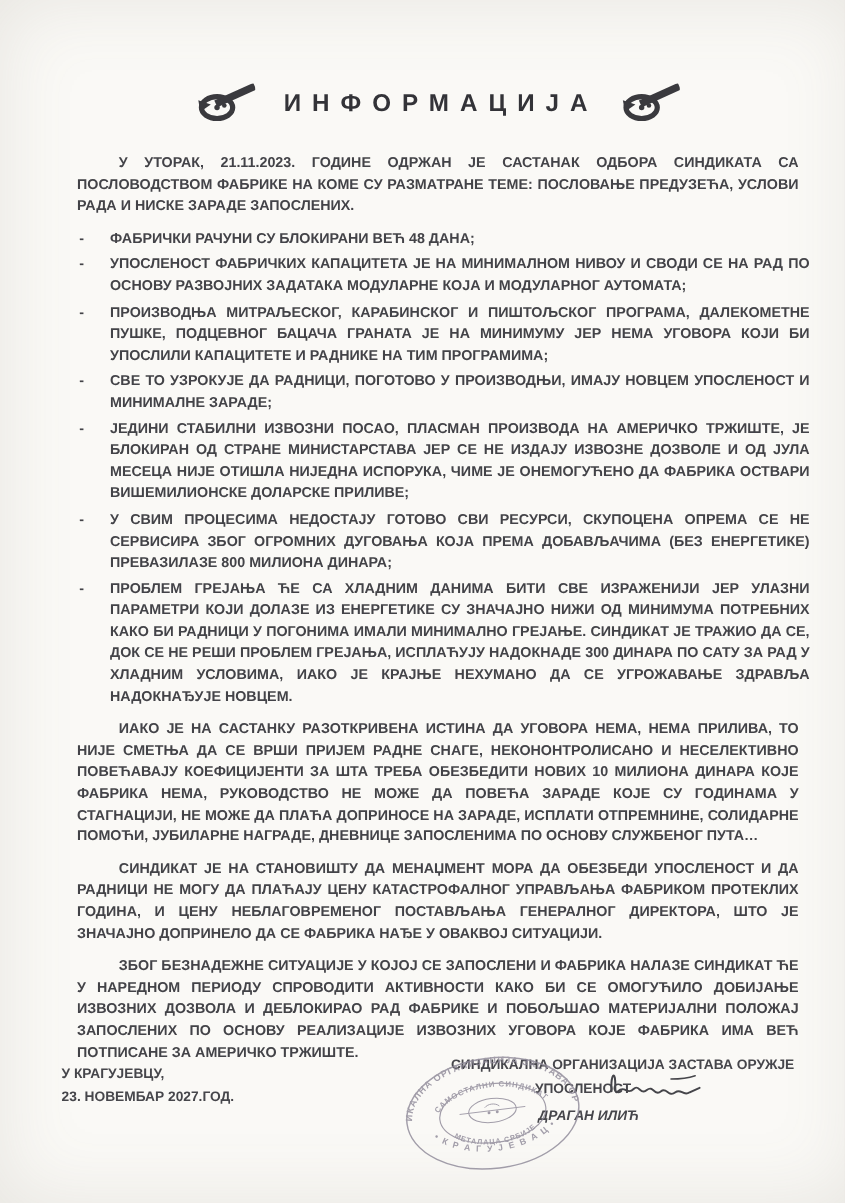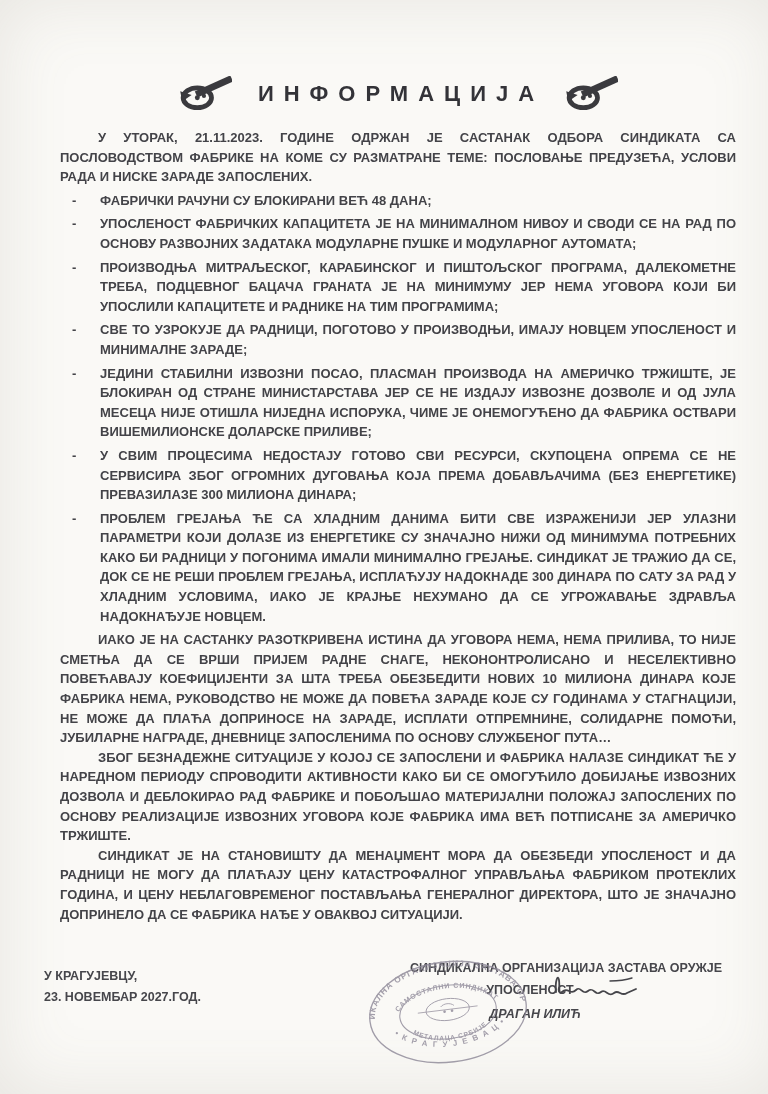--- a/index.html
+++ b/index.html
@@ -23,27 +23,27 @@
     color:#333338; white-space:nowrap; padding-left:10px;
   }
   .logo { width:58px; height:36px; flex:none; }
   .content {
     padding:16px 44px 0 48px;
     font-size:13px; font-weight:700;
     line-height:19.6px;
     text-align:justify;
     color:#434348;
   }
-  .para { margin:0; text-indent:38px; }
+  .para { margin:10px; text-indent:38px; }
   .bullets { list-style:none; margin:3px 0 3px 0; padding:0; }
   .bullets li { display:flex; margin:4px 0; }
   .marker { flex:none; width:28px; padding-left:12px; font-weight:700; }
   .btext { flex:1; text-align:justify; }
   .footer-left {
-    position:absolute; left:44px; top:966px;
+    position:absolute; left:56px; top:966px;
     font-size:12.5px; font-weight:700; line-height:21px;
     color:#46464b;
   }
   .sig-block {
     position:absolute; left:396px; top:958px; width:340px;
     font-size:12.5px; font-weight:700; line-height:20px;
     text-align:center; color:#46464b;
   }
   .sig-role { margin-right:72px; margin-top:2px; }
   .sig-name { margin-right:62px; margin-top:4px;font-style:italic; }
@@ -86,47 +86,47 @@
   <div class="content">
     <p class="para">У УТОРАК, 21.11.2023. ГОДИНЕ ОДРЖАН ЈЕ САСТАНАК ОДБОРА СИНДИКАТА СА ПОСЛОВОДСТВОМ ФАБРИКЕ НА КОМЕ СУ РАЗМАТРАНЕ ТЕМЕ: ПОСЛОВАЊЕ ПРЕДУЗЕЋА, УСЛОВИ РАДА И НИСКЕ ЗАРАДЕ ЗАПОСЛЕНИХ.</p>
 
     <ul class="bullets">
       <li>
         <span class="marker">-</span>
         <span class="btext">ФАБРИЧКИ РАЧУНИ СУ БЛОКИРАНИ ВЕЋ 48 ДАНА;</span>
       </li>
       <li>
         <span class="marker">-</span>
-        <span class="btext">УПОСЛЕНОСТ ФАБРИЧКИХ КАПАЦИТЕТА ЈЕ НА МИНИМАЛНОМ НИВОУ И СВОДИ СЕ НА РАД ПО ОСНОВУ РАЗВОЈНИХ ЗАДАТАКА МОДУЛАРНЕ ПУШКЕ И МОДУЛАРНОГ АУТОМАТА;</span>
+        <span class="btext">УПОСЛЕНОСТ ФАБРИЧКИХ КАПАЦИТЕТА ЈЕ НА МИНИМАЛНОМ НИВОУ И СВОДИ СЕ НА РАД ПО ОСНОВУ РАЗВОЈНИХ ЗАДАТАКА МОДУЛАРНЕ КОЈА И МОДУЛАРНОГ АУТОМАТА;</span>
       </li>
       <li>
         <span class="marker">-</span>
-        <span class="btext">ПРОИЗВОДЊА МИТРАЉЕСКОГ, КАРАБИНСКОГ И ПИШТОЉСКОГ ПРОГРАМА, ДАЛЕКОМЕТНЕ ТРЕБА, ПОДЦЕВНОГ БАЦАЧА ГРАНАТА ЈЕ НА МИНИМУМУ ЈЕР НЕМА УГОВОРА КОЈИ БИ УПОСЛИЛИ КАПАЦИТЕТЕ И РАДНИКЕ НА ТИМ ПРОГРАМИМА;</span>
+        <span class="btext">ПРОИЗВОДЊА МИТРАЉЕСКОГ, КАРАБИНСКОГ И ПИШТОЉСКОГ ПРОГРАМА, ДАЛЕКОМЕТНЕ ПУШКЕ, ПОДЦЕВНОГ БАЦАЧА ГРАНАТА ЈЕ НА МИНИМУМУ ЈЕР НЕМА УГОВОРА КОЈИ БИ УПОСЛИЛИ КАПАЦИТЕТЕ И РАДНИКЕ НА ТИМ ПРОГРАМИМА;</span>
       </li>
       <li>
         <span class="marker">-</span>
         <span class="btext">СВЕ ТО УЗРОКУЈЕ ДА РАДНИЦИ, ПОГОТОВО  У ПРОИЗВОДЊИ, ИМАЈУ НОВЦЕМ УПОСЛЕНОСТ И МИНИМАЛНЕ ЗАРАДЕ;</span>
       </li>
       <li>
         <span class="marker">-</span>
         <span class="btext">ЈЕДИНИ СТАБИЛНИ ИЗВОЗНИ ПОСАО,  ПЛАСМАН ПРОИЗВОДА НА АМЕРИЧКО ТРЖИШТЕ, ЈЕ БЛОКИРАН ОД СТРАНЕ МИНИСТАРСТАВА ЈЕР СЕ НЕ ИЗДАЈУ ИЗВОЗНЕ ДОЗВОЛЕ И ОД ЈУЛА МЕСЕЦА НИЈЕ ОТИШЛА НИЈЕДНА ИСПОРУКА, ЧИМЕ ЈЕ ОНЕМОГУЋЕНО ДА ФАБРИКА ОСТВАРИ ВИШЕМИЛИОНСКЕ ДОЛАРСКЕ ПРИЛИВЕ;</span>
       </li>
       <li>
         <span class="marker">-</span>
-        <span class="btext">У СВИМ ПРОЦЕСИМА НЕДОСТАЈУ ГОТОВО СВИ РЕСУРСИ, СКУПОЦЕНА ОПРЕМА СЕ НЕ СЕРВИСИРА ЗБОГ ОГРОМНИХ ДУГОВАЊА КОЈА ПРЕМА ДОБАВЉАЧИМА (БЕЗ ЕНЕРГЕТИКЕ) ПРЕВАЗИЛАЗЕ 300 МИЛИОНА ДИНАРА;</span>
+        <span class="btext">У СВИМ ПРОЦЕСИМА НЕДОСТАЈУ ГОТОВО СВИ РЕСУРСИ, СКУПОЦЕНА ОПРЕМА СЕ НЕ СЕРВИСИРА ЗБОГ ОГРОМНИХ ДУГОВАЊА КОЈА ПРЕМА ДОБАВЉАЧИМА (БЕЗ ЕНЕРГЕТИКЕ) ПРЕВАЗИЛАЗЕ 800 МИЛИОНА ДИНАРА;</span>
       </li>
       <li>
         <span class="marker">-</span>
         <span class="btext">ПРОБЛЕМ ГРЕЈАЊА ЋЕ СА ХЛАДНИМ ДАНИМА БИТИ СВЕ ИЗРАЖЕНИЈИ ЈЕР УЛАЗНИ ПАРАМЕТРИ КОЈИ ДОЛАЗЕ ИЗ ЕНЕРГЕТИКЕ СУ ЗНАЧАЈНО НИЖИ ОД МИНИМУМА ПОТРЕБНИХ КАКО БИ РАДНИЦИ У ПОГОНИМА ИМАЛИ МИНИМАЛНО ГРЕЈАЊЕ.  СИНДИКАТ ЈЕ ТРАЖИО ДА СЕ, ДОК СЕ НЕ РЕШИ ПРОБЛЕМ ГРЕЈАЊА, ИСПЛАЋУЈУ НАДОКНАДЕ 300 ДИНАРА ПО САТУ ЗА РАД У ХЛАДНИМ УСЛОВИМА, ИАКО ЈЕ КРАЈЊЕ НЕХУМАНО ДА СЕ УГРОЖАВАЊЕ ЗДРАВЉА НАДОКНАЂУЈЕ НОВЦЕМ.</span>
       </li>
     </ul>
 
     <p class="para">ИАКО ЈЕ НА САСТАНКУ РАЗОТКРИВЕНА ИСТИНА ДА УГОВОРА НЕМА, НЕМА ПРИЛИВА, ТО НИЈЕ СМЕТЊА ДА СЕ ВРШИ ПРИЈЕМ РАДНЕ СНАГЕ, НЕКОНОНТРОЛИСАНО И НЕСЕЛЕКТИВНО ПОВЕЋАВАЈУ КОЕФИЦИЈЕНТИ ЗА ШТА ТРЕБА ОБЕЗБЕДИТИ НОВИХ 10 МИЛИОНА ДИНАРА КОЈЕ ФАБРИКА НЕМА, РУКОВОДСТВО НЕ МОЖЕ ДА ПОВЕЋА ЗАРАДЕ КОЈЕ СУ ГОДИНАМА У СТАГНАЦИЈИ, НЕ МОЖЕ ДА ПЛАЋА ДОПРИНОСЕ НА ЗАРАДЕ, ИСПЛАТИ ОТПРЕМНИНЕ, СОЛИДАРНЕ ПОМОЋИ, ЈУБИЛАРНЕ НАГРАДЕ, ДНЕВНИЦЕ ЗАПОСЛЕНИМА ПО ОСНОВУ СЛУЖБЕНОГ ПУТА…</p>
+    <p class="para">СИНДИКАТ ЈЕ НА СТАНОВИШТУ ДА МЕНАЏМЕНТ МОРА ДА ОБЕЗБЕДИ УПОСЛЕНОСТ И ДА РАДНИЦИ НЕ МОГУ ДА ПЛАЋАЈУ ЦЕНУ КАТАСТРОФАЛНОГ УПРАВЉАЊА ФАБРИКОМ ПРОТЕКЛИХ ГОДИНА, И ЦЕНУ НЕБЛАГОВРЕМЕНОГ ПОСТАВЉАЊА ГЕНЕРАЛНОГ ДИРЕКТОРА, ШТО ЈЕ ЗНАЧАЈНО ДОПРИНЕЛО ДА СЕ ФАБРИКА НАЂЕ У ОВАКВОЈ СИТУАЦИЈИ.</p>
     <p class="para">ЗБОГ БЕЗНАДЕЖНЕ СИТУАЦИЈЕ У КОЈОЈ СЕ ЗАПОСЛЕНИ И ФАБРИКА НАЛАЗЕ СИНДИКАТ ЋЕ У НАРЕДНОМ ПЕРИОДУ СПРОВОДИТИ АКТИВНОСТИ КАКО БИ СЕ ОМОГУЋИЛО ДОБИЈАЊЕ ИЗВОЗНИХ ДОЗВОЛА И ДЕБЛОКИРАО РАД ФАБРИКЕ И ПОБОЉШАО МАТЕРИЈАЛНИ ПОЛОЖАЈ ЗАПОСЛЕНИХ ПО ОСНОВУ РЕАЛИЗАЦИЈЕ ИЗВОЗНИХ УГОВОРА КОЈЕ ФАБРИКА ИМА ВЕЋ ПОТПИСАНЕ ЗА АМЕРИЧКО ТРЖИШТЕ.</p>
-    <p class="para">СИНДИКАТ ЈЕ НА СТАНОВИШТУ ДА МЕНАЏМЕНТ МОРА ДА ОБЕЗБЕДИ УПОСЛЕНОСТ И ДА РАДНИЦИ НЕ МОГУ ДА ПЛАЋАЈУ ЦЕНУ КАТАСТРОФАЛНОГ УПРАВЉАЊА ФАБРИКОМ ПРОТЕКЛИХ ГОДИНА, И ЦЕНУ НЕБЛАГОВРЕМЕНОГ ПОСТАВЉАЊА ГЕНЕРАЛНОГ ДИРЕКТОРА, ШТО ЈЕ ЗНАЧАЈНО ДОПРИНЕЛО ДА СЕ ФАБРИКА НАЂЕ У ОВАКВОЈ СИТУАЦИЈИ.</p>
   </div>
 
   <div class="footer-left">
     <div>У КРАГУЈЕВЦУ,</div>
     <div>23. НОВЕМБАР 2027.ГОД.</div>
   </div>
 
   <div class="sig-block">
     <div>СИНДИКАЛНА ОРГАНИЗАЦИЈА ЗАСТАВА ОРУЖЈЕ</div>
     <div class="sig-role">УПОСЛЕНОСТ</div>

